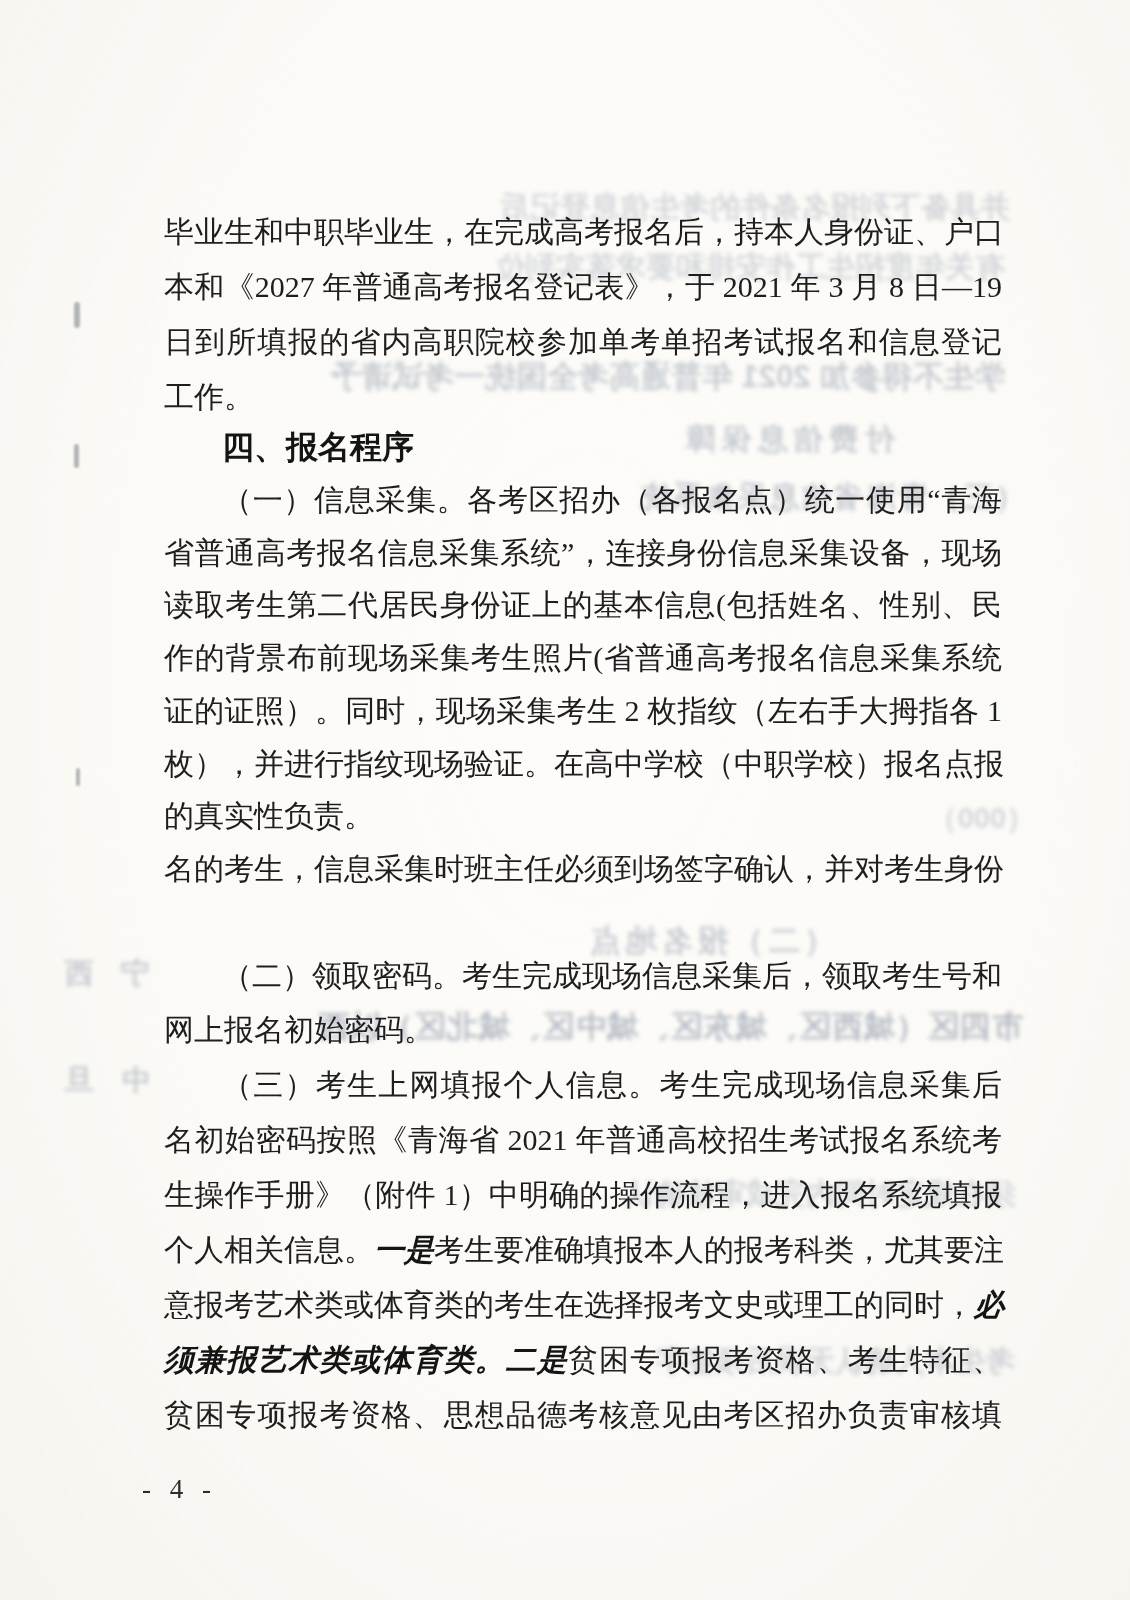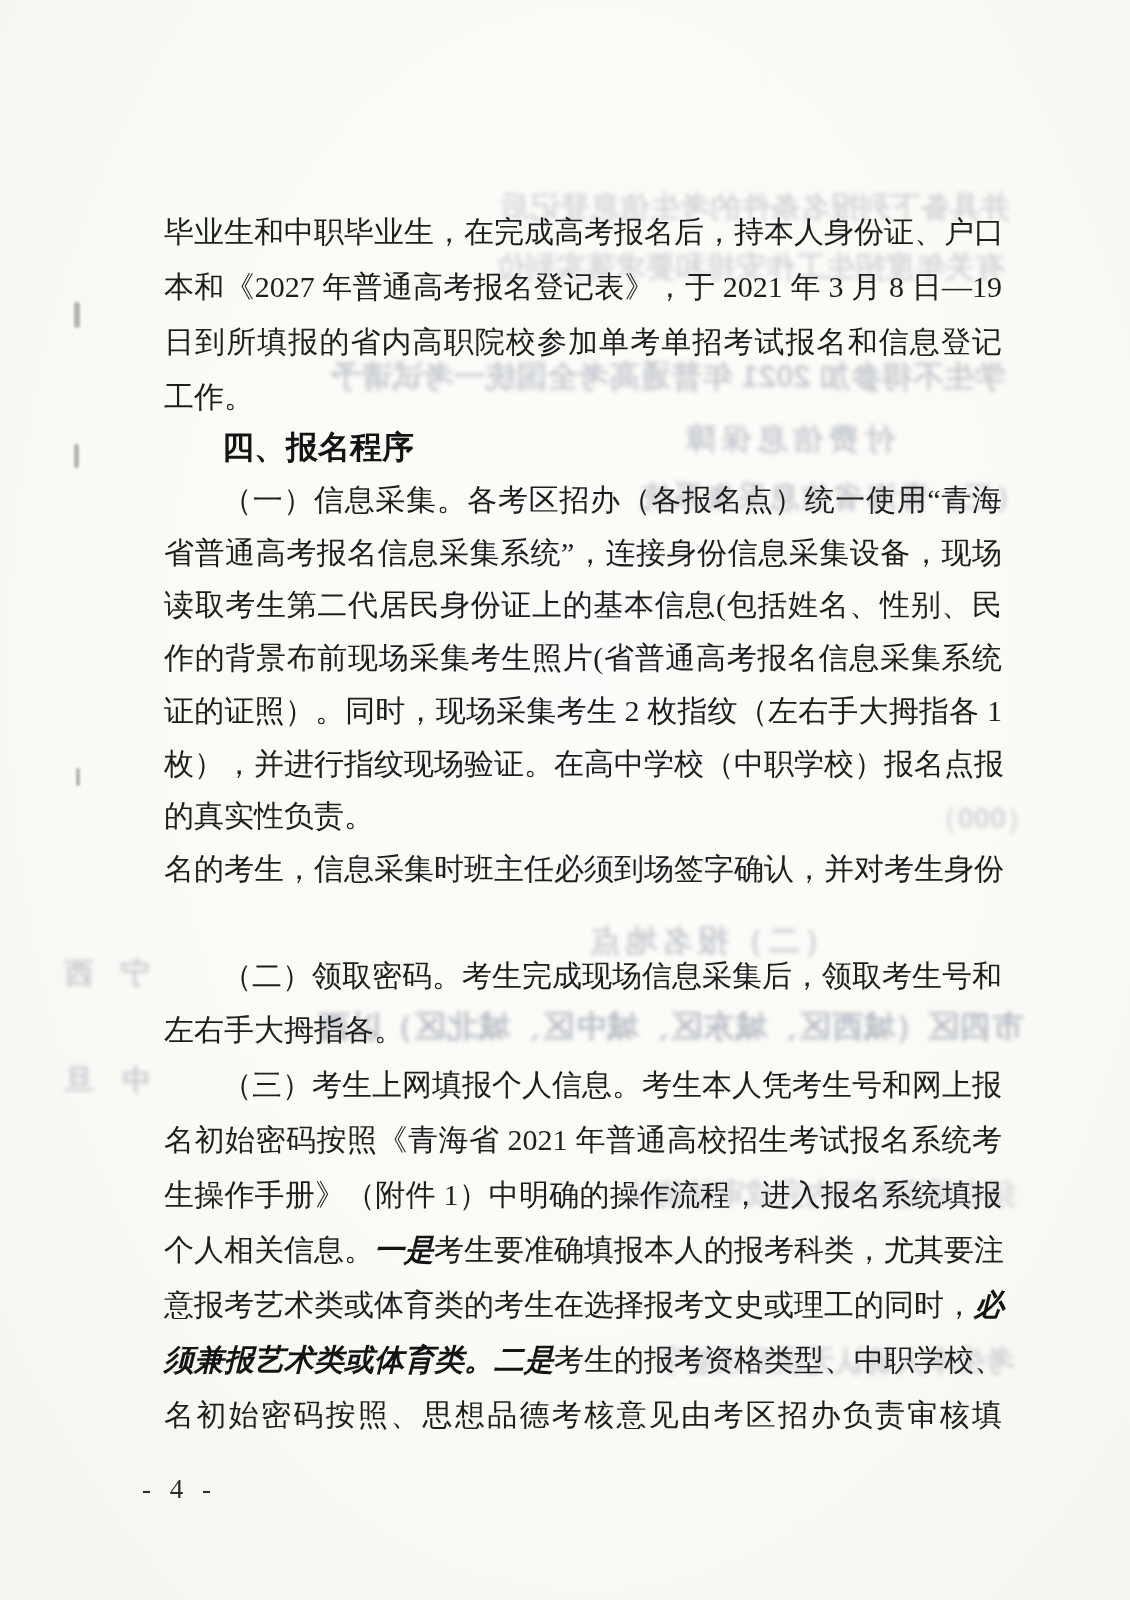--- a/index.html
+++ b/index.html
@@ -100,34 +100,34 @@
     <div class="line">读取考生第二代居民身份证上的基本信息(包括姓名、性别、民</div>
     <div class="line">作的背景布前现场采集考生照片(省普通高考报名信息采集系统</div>
     <div class="line">证的证照）。同时，现场采集考生 2 枚指纹（左右手大拇指各 1</div>
     <div class="line">枚），并进行指纹现场验证。在高中学校（中职学校）报名点报</div>
     <div class="line lastline">的真实性负责。</div>
     <div class="line">名的考生，信息采集时班主任必须到场签字确认，并对考生身份</div>
   </div>
 
   <div class="doc-block b3">
     <div class="line ind">（二）领取密码。考生完成现场信息采集后，领取考生号和</div>
-    <div class="line lastline">左右手大拇指各。</div>
+    <div class="line lastline">网上报名初始密码。</div>
   </div>
 
   <div class="doc-block b4">
-    <div class="line ind">（三）考生上网填报个人信息。考生本人凭考生号和网上报</div>
+    <div class="line ind">（三）考生上网填报个人信息。考生完成现场信息采集后</div>
     <div class="line">名初始密码按照《青海省 2021 年普通高校招生考试报名系统考</div>
     <div class="line">生操作手册》（附件 1）中明确的操作流程，进入报名系统填报</div>
     <div class="line">
       <span>个人相关信息。</span><span class="hei">一是</span><span>考生要准确填报本人的报考科类，尤其要注</span>
     </div>
     <div class="line">
       <span>意报考艺术类或体育类的考生在选择报考文史或理工的同时，</span><span class="hei">必</span>
     </div>
     <div class="line">
-      <span class="hei">须兼报艺术类或体育类。二是</span><span>考生的报考资格类型、中职学校、</span>
+      <span class="hei">须兼报艺术类或体育类。二是</span><span>贫困专项报考资格、考生特征、</span>
     </div>
-    <div class="line">名初始密码按照、思想品德考核意见由考区招办负责审核填</div>
+    <div class="line">贫困专项报考资格、思想品德考核意见由考区招办负责审核填</div>
   </div>
 
   <div class="page-number">- 4 -</div>
 
 </main>
 
 </body></html>

